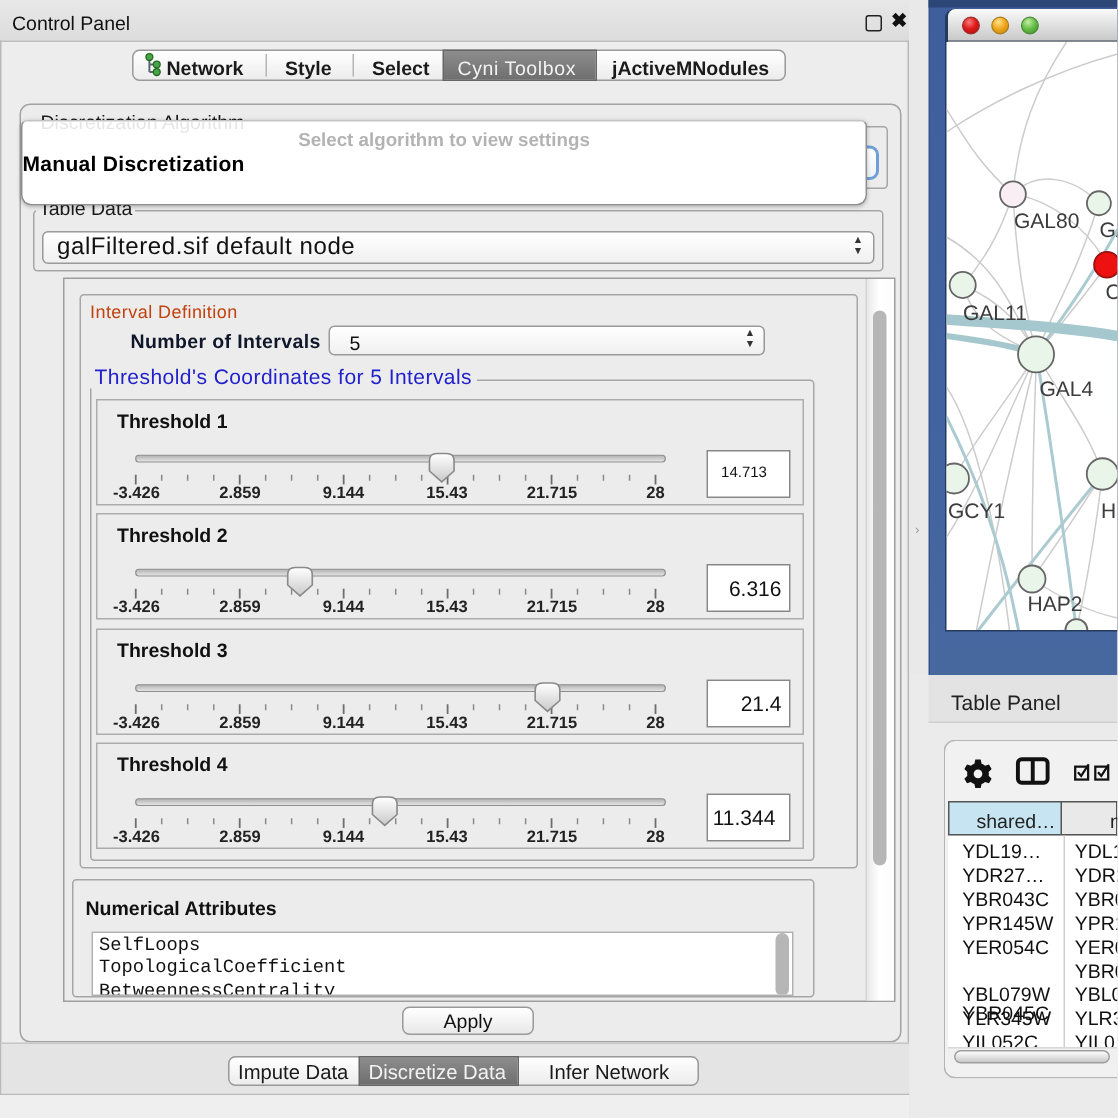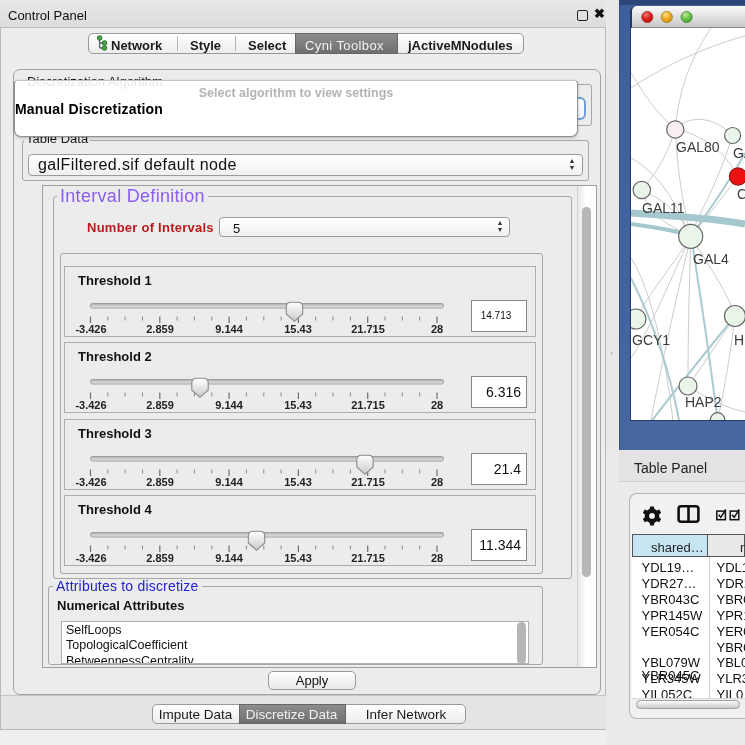--- a/index.html
+++ b/index.html
@@ -53,29 +53,30 @@
 <div class="abs" style="left:14px;top:80px;width:564px;height:57px;background:#fff;border:1px solid #909090;border-top:1px solid #c4c4c4;border-radius:4px 4px 7px 7px;box-shadow:0 1px 3px rgba(0,0,0,0.25);z-index:40;"></div>
 <div class="abs" style="left:27px;top:73.5px;font-size:13px;color:rgba(40,40,40,0.12);z-index:41;clip-path:inset(8px 0 0 0);">Discretization Algorithm</div>
 <div class="abs" style="left:14px;top:85.5px;width:564px;text-align:center;font-size:12.5px;font-weight:bold;color:#b3b3b3;z-index:41;">Select algorithm to view settings</div>
 <div class="abs" style="left:15px;top:101px;font-size:14px;letter-spacing:0.2px;font-weight:bold;color:#000;z-index:41;">Manual Discretization</div>
 
 <div class="abs" style="left:42px;top:185px;width:555px;height:483px;background:#ececec;border:1px solid #9e9e9e;"></div>
 <div class="abs" style="left:577px;top:186px;width:19px;height:481px;background:linear-gradient(to right,#e8e8e8,#ffffff 45%,#fdfdfd);border-left:1px solid #d4d4d4;"></div>
 <div class="abs" style="left:582px;top:207px;width:9px;height:370px;background:#b6b6b6;border-radius:4.5px;"></div>
 
 <div class="grp" style="left:53px;top:196px;width:519px;height:383px;"></div>
-<div class="grplbl" style="left:57px;top:189px;color:#8b5cf6;font-size:18px;letter-spacing:0.3px;">Interval Definition</div>
-<div class="abs" style="left:87px;top:220px;font-size:13px;letter-spacing:0.25px;font-weight:bold;color:#b91c1c;">Number of Intervals</div>
+<div class="grplbl" style="left:57px;top:201px;color:#c2410c;font-size:12px;letter-spacing:0.3px;">Interval Definition</div>
+<div class="abs" style="left:87px;top:220px;font-size:13px;letter-spacing:0.25px;font-weight:bold;color:#0f172a;">Number of Intervals</div>
 <div class="abs" style="left:219px;top:217px;width:291px;height:20px;background:linear-gradient(#ffffff,#f0f0f0);border:1px solid #9a9a9a;border-radius:4px;"></div>
 <div class="abs" style="left:233px;top:221px;font-size:13px;color:#111;">5</div>
 <div class="updn" style="left:496px;top:221px;">
       <div>▲</div>
       <div style="margin-top:3px;">▼</div>
     </div>
 <div class="grp" style="left:60px;top:253px;width:483px;height:321px;"></div>
+<div class="grplbl" style="left:60px;top:243.5px;color:#2222cc;font-size:14px;letter-spacing:0.3px;">Threshold's Coordinates for 5 Intervals</div>
 
 <div class="abs" style="left:64px;top:266px;width:472px;height:71px;background:#ececec;border:1px solid #adadad;">
       <div class="abs" style="left:13px;top:6px;font-size:13px;font-weight:bold;color:#111;">Threshold 1</div>
       <svg class="abs" style="left:0;top:0;" width="472" height="71" viewBox="0 0 472 71">
         <defs>
           <linearGradient id="tg0" x1="0" y1="0" x2="0" y2="1">
             <stop offset="0" stop-color="#b0b0b0"></stop>
             <stop offset="1" stop-color="#e8e8e8"></stop>
           </linearGradient>
           <linearGradient id="th0" x1="0" y1="0" x2="0" y2="1">
@@ -245,27 +246,26 @@
         <line x1="372.0" y1="49.5" x2="372.0" y2="56" stroke="#6e6e6e" stroke-width="1.2"></line>
         <path d="M 183.3 47 L 191.5 54.3 L 199.7 47 L 199.7 40 Q 199.7 35.3 194.7 35.3 L 188.3 35.3 Q 183.3 35.3 183.3 40 Z" fill="url(#th3)" stroke="#8a8a8a" stroke-width="1.1"></path>
       </svg>
       <div class="abs" style="left:-4px;top:56px;width:60px;text-align:center;font-size:11px;font-weight:bold;color:#222;">-3.426</div>
       <div class="abs" style="left:65px;top:56px;width:60px;text-align:center;font-size:11px;font-weight:bold;color:#222;">2.859</div>
       <div class="abs" style="left:134px;top:56px;width:60px;text-align:center;font-size:11px;font-weight:bold;color:#222;">9.144</div>
       <div class="abs" style="left:203px;top:56px;width:60px;text-align:center;font-size:11px;font-weight:bold;color:#222;">15.43</div>
       <div class="abs" style="left:273px;top:56px;width:60px;text-align:center;font-size:11px;font-weight:bold;color:#222;">21.715</div>
       <div class="abs" style="left:342px;top:56px;width:60px;text-align:center;font-size:11px;font-weight:bold;color:#222;">28</div>
       <div class="abs" style="left:406px;top:33px;width:56px;height:32px;background:#fff;border:1px solid #888;"></div>
-      <div class="abs" style="left:406px;top:33px;width:50px;height:44px;line-height:32px;text-align:right;font-size:14px;color:#111;">11.344</div>
+      <div class="abs" style="left:406px;top:33px;width:50px;height:44px;line-height:32px;text-align:center;font-size:14px;color:#111;">11.344</div>
     </div>
 
 <div class="grp" style="left:48px;top:586px;width:495px;height:79px;"></div>
-<div class="grplbl" style="left:53px;top:578.5px;color:#2222cc;font-size:14px;letter-spacing:0.2px;">Attributes to discretize</div>
 <div class="abs" style="left:57px;top:597.5px;font-size:13px;font-weight:bold;color:#111;">Numerical Attributes</div>
-<div class="abs" style="left:61px;top:621px;width:468px;height:43px;background:#fff;border:1px solid #b0b0b0;overflow:hidden;">
+<div class="abs" style="left:61px;top:621px;width:468px;height:43px;background:#fff;border:1px solid #b0b0b0;overflow:hidden;font-family:Liberation Mono, monospace;">
  <div style="position:absolute;left:4px;top:1px;font-size:12.5px;color:#111;">SelfLoops</div>
  <div style="position:absolute;left:4px;top:16.3px;font-size:12.5px;color:#111;">TopologicalCoefficient</div>
  <div style="position:absolute;left:4px;top:31.6px;font-size:12.5px;color:#111;">BetweennessCentrality</div>
  <div style="position:absolute;right:2px;top:0px;width:9px;height:42px;background:#b6b6b6;border-radius:4.5px;"></div>
 </div>
 
 <div class="abs" style="left:268px;top:671px;width:88px;height:19px;background:linear-gradient(#ffffff,#e8e8e8);border:1px solid #999;border-radius:5px;text-align:center;font-size:13px;line-height:17px;color:#111;">Apply</div>
 <div class="abs" style="left:1px;top:695px;width:605px;height:34px;background:#e4e4e4;border-top:1px solid #c6c6c6;"></div>
 <div class="abs" style="left:152px;top:704px;width:314px;height:20px;background:linear-gradient(#ffffff,#ececec);border:1px solid #999;border-radius:5px;"></div>
 <div class="abs" style="left:238.5px;top:704px;width:107px;height:20px;background:linear-gradient(#8d8d8d,#6f6f6f);border:1px solid #666;"></div>

